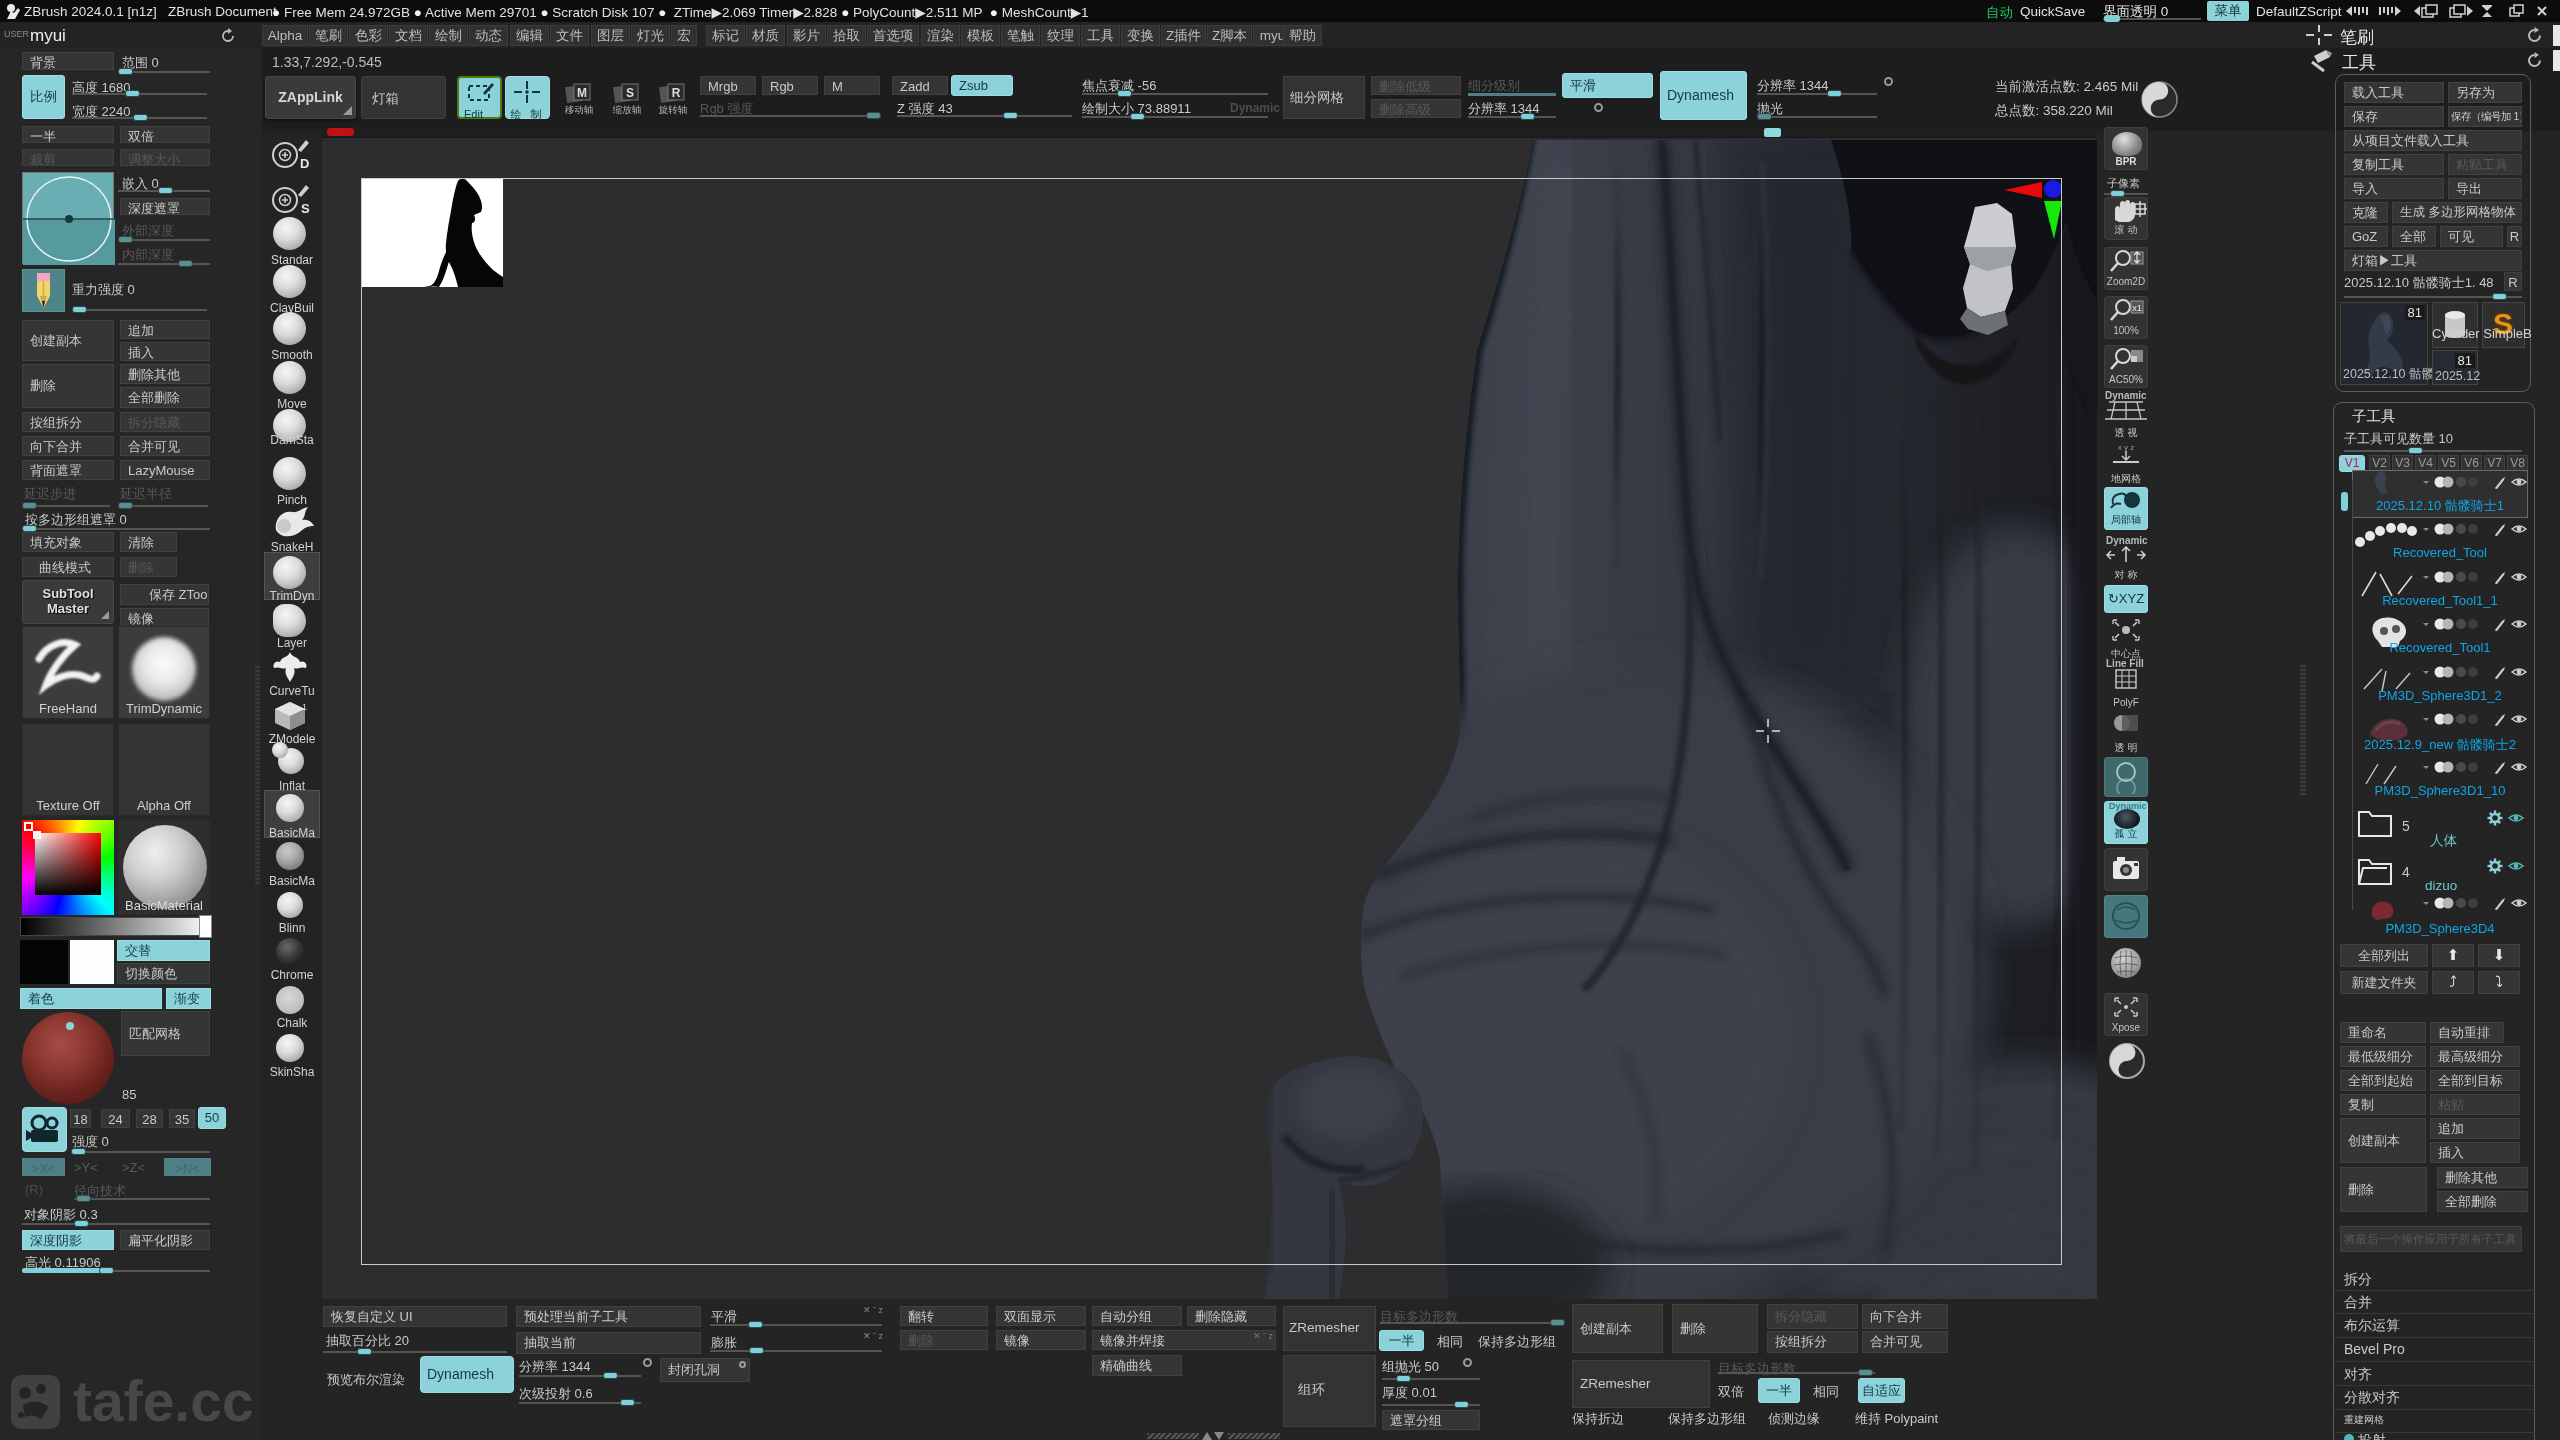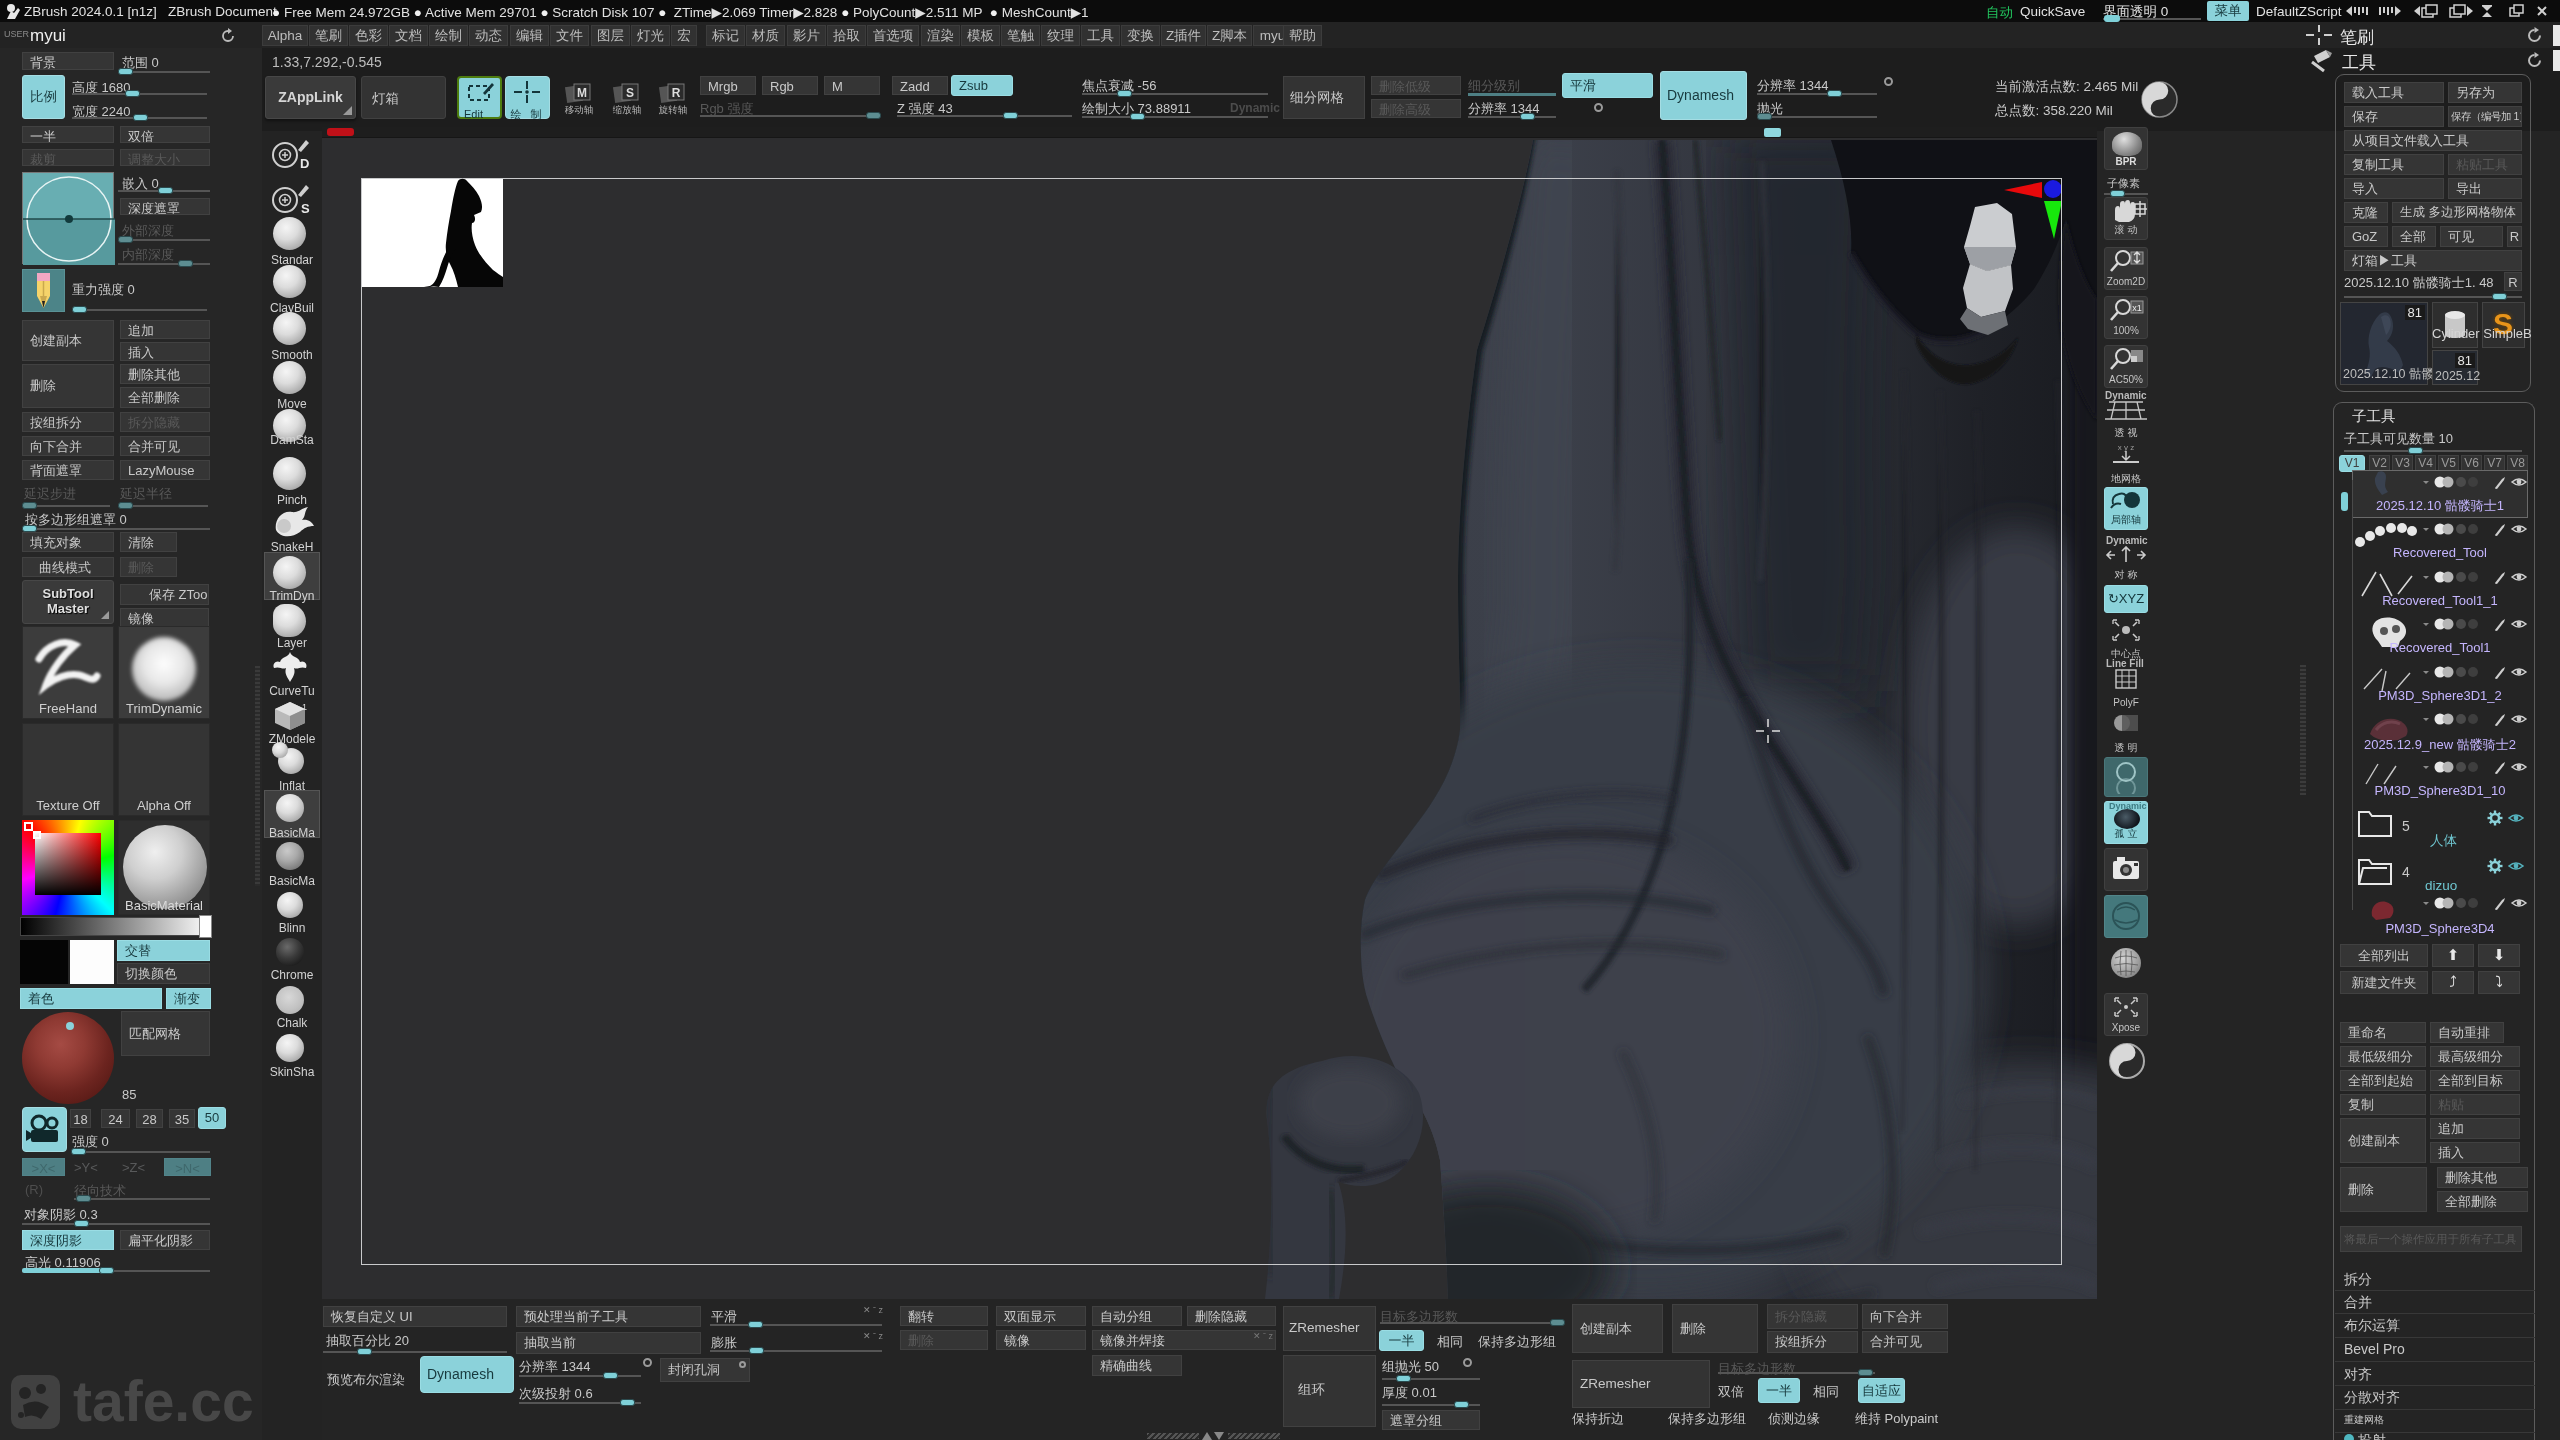--- a/index.html
+++ b/index.html
@@ -881,30 +881,30 @@
     <div class="abs" style="right:2px;top:2px;background:#1a1a1a;color:#e8e8e8;font-size:13px;padding:0 3px;">81</div>
     <div class="abs" style="left:2px;bottom:1px;color:#bdbdbd;font-size:12.5px;">2025.12</div>
   </div>
 
   <div class="abs" style="left:2333px;top:402px;width:202px;height:1038px;border:1.5px solid #5c5c5c;border-radius:9px 9px 0 0;border-bottom:none;"></div>
   <div class="lbl" style="left:2352px;top:407px;font-size:14.5px;color:#e4e4e4;">子工具</div>
   <div class="lbl" style="left:2344px;top:430px;">子工具可见数量 10</div>
   <div class="sl" style="left:2344px;top:450px;width:178px;"></div>
   <div class="h" style="left:2408px;top:447px;"></div>
   <style>.vt{position:absolute;top:455px;width:21px;height:17px;background:#333;border:1px solid #414141;color:#9a9a9a;font-size:12px;text-align:center;line-height:15px;}</style>
-  <div class="vt" style="left:2339px;width:26px;background:#8bd2da;color:#404040;border-color:#9adde4;border-radius:3px;">V1</div>
+  <div class="vt" style="left:2339px;width:26px;background:#8bd2da;color:#be185d;border-color:#9adde4;border-radius:3px;">V1</div>
   <div class="vt" style="left:2369px;">V2</div>
   <div class="vt" style="left:2392px;">V3</div>
   <div class="vt" style="left:2415px;">V4</div>
   <div class="vt" style="left:2438px;">V5</div>
   <div class="vt" style="left:2461px;">V6</div>
   <div class="vt" style="left:2484px;">V7</div>
   <div class="vt" style="left:2507px;">V8</div>
   <div id="subtools">
-    <style>.sn{position:absolute;left:2352px;width:176px;text-align:center;font-size:13px;color:#c4b5fd;white-space:nowrap;}</style>
+    <style>.sn{position:absolute;left:2352px;width:176px;text-align:center;font-size:13px;color:#0ea5e9;white-space:nowrap;}</style>
     <div class="abs" style="left:2352px;top:470px;width:176px;height:48px;background:#2f2f2f;border:1px solid #6a6a6a;"></div>
     <svg class="abs" style="left:2421px;top:476px;" width="108" height="13">
         <use href="#ic-row"></use>
         <use href="#ic-brush" x="72"></use>
         <use href="#ic-eye" x="90"></use>
       </svg>
     <svg class="abs" style="left:2366px;top:468px;" width="30" height="30" viewBox="0 0 30 30">
         <path d="M12 4 C16 2 20 4 20 9 C20 14 17 18 22 24 L16 27 C12 22 8 16 9 10 Z" fill="#39414f"></path>
       </svg>
     <div class="sn" style="top:497px;">2025.12.10 骷髅骑士1</div>

